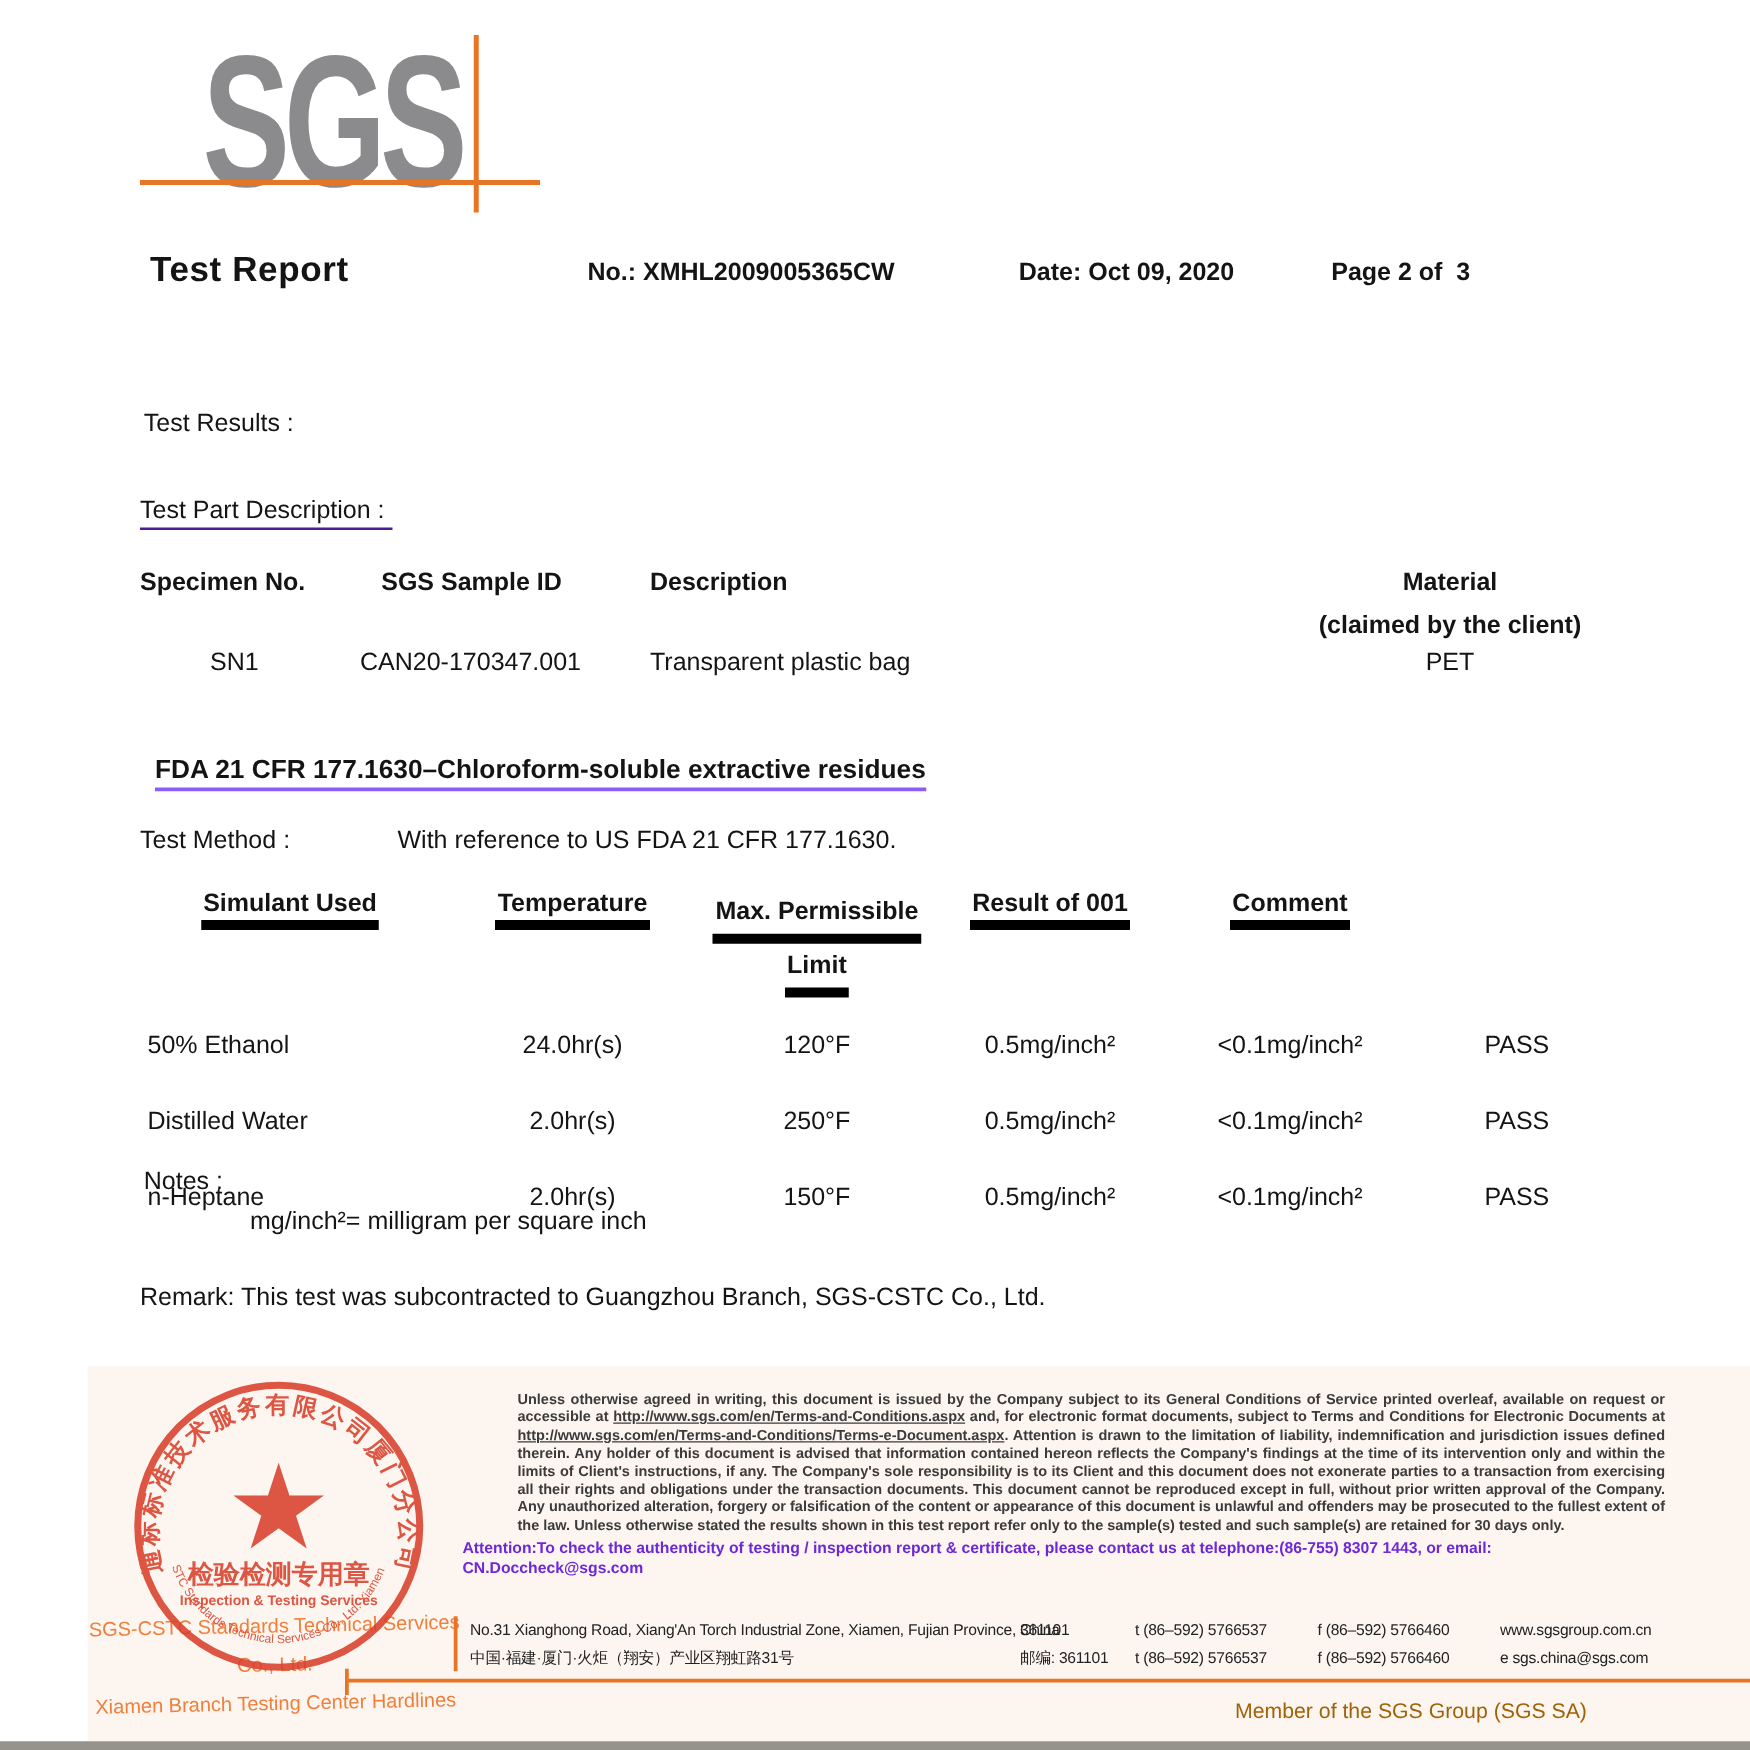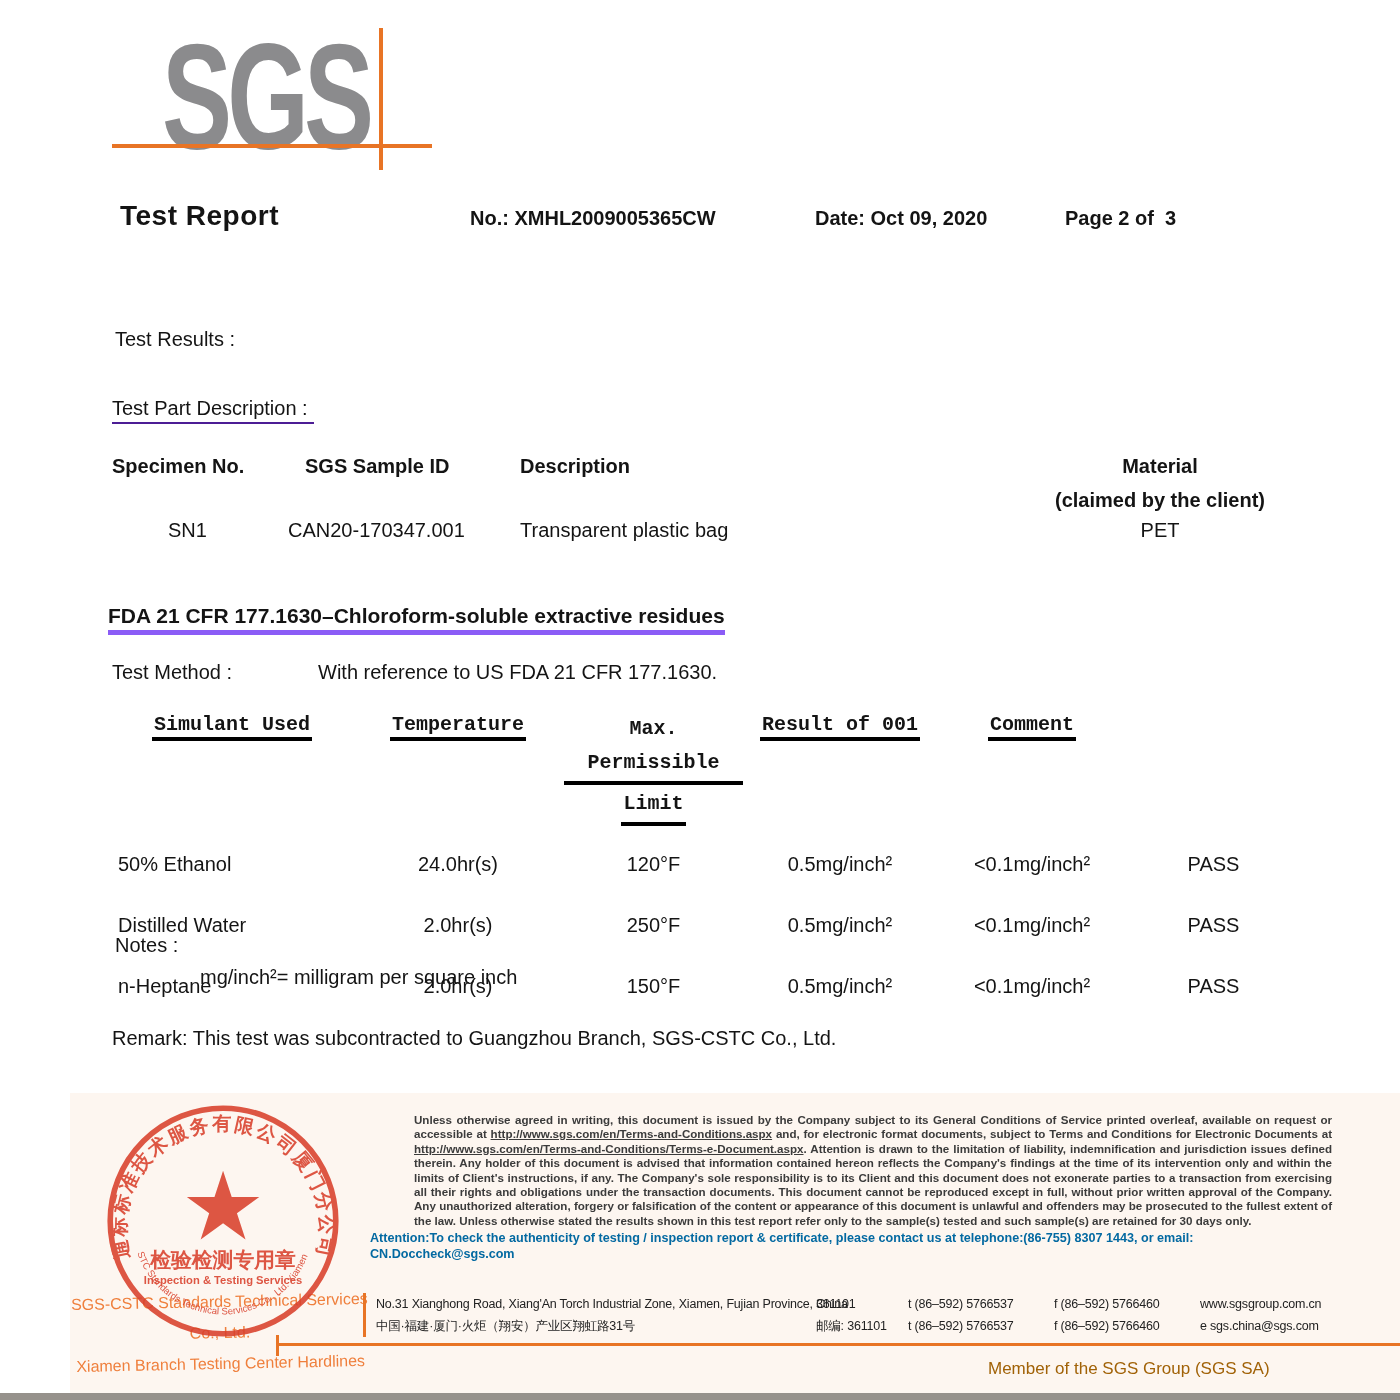--- a/index.html
+++ b/index.html
@@ -30,53 +30,53 @@
   .t20 { font-size:20px; }
   .test-results { left:115px; top:328px; }
   .test-part { left:112px; top:397px; border-bottom:2px solid #4c1d95; padding-bottom:2px; padding-right:6px; }
 
   
   .sp-h { top:455px; font-size:20px; font-weight:bold; }
   .sp-r { top:519px; font-size:20px; }
   .mat-block { left:1020px; width:280px; text-align:center; }
   .mat-block .sub { display:block; margin-top:11px; }
 
-  .fda-heading { left:108px; top:604px; font-size:21px; font-weight:bold;
-                 border-bottom:5px solid #8b5cf6; padding-bottom:2px; }
+  .fda-heading { left:124px; top:604px; font-size:21px; font-weight:bold;
+                 border-bottom:3px solid #8b5cf6; padding-bottom:2px; }
   .method-label { left:112px; top:661px; }
   .method-value { left:318px; top:661px; }
 
   
   .rtable { left:112px; top:712px; width:1188px; }
   .rt-row { display:grid; grid-template-columns:240px 212px 179px 194px 190px 173px; }
   .rt-row > div { text-align:center; font-size:20px; }
   .rt-row > div:first-child { text-align:left; padding-left:6px; }
   .rt-head > div { font-size:20px; font-weight:bold; text-align:center !important; padding-left:0 !important; }
-  .rt-head .ul { border-bottom:4px solid #000000; padding:0 2px 1px 2px; display:inline-block;font-family:Liberation Mono, monospace; }
+  .rt-head .ul { border-bottom:8px solid #000000; padding:0 2px 1px 2px; display:inline-block; }
   .rt-head .stack { display:block; line-height:34px; }
   .rt-data { margin-top:16px; height:45px; align-items:center; }
   .rt-data > div { line-height:45px; }
 
   .notes-label { left:115px; top:934px; }
   .notes-line  { left:200px; top:966px; }
   .remark      { left:112px; top:1027px; }
 
   
   .footer { left:0; top:1093px; width:1400px; height:307px; background:#fdf6f0; }
   .footer .white-l { position:absolute; left:0; top:0; width:70px; height:100%; background:#fff; }
 
   .stamp { position:absolute; left:103px; top:8px; width:240px; height:240px; opacity:0.88; }
 
   .company-lines { position:absolute; left:55px; top:193px; width:330px; text-align:center;
                    color:#ef7f3c; font-size:16px; line-height:31px; transform:rotate(-1.2deg); }
 
   .legal { position:absolute; left:370px; top:20px; width:962px; }
   .disclaimer { font-size:11.6px; line-height:14.4px; font-weight:bold; color:#3b3b3b; text-align:justify;margin-left:44px; }
   .disclaimer .link { text-decoration:underline; }
-  .attention { margin-top:3px; font-size:12.6px; line-height:15.5px; font-weight:bold; color:#0369a1; }
+  .attention { margin-top:3px; font-size:12.6px; line-height:15.5px; font-weight:bold; color:#6d28d9; }
 
   .addr { position:absolute; left:363px; top:200px; width:1005px;
           border-left:3px solid #e87425; padding-left:10px;
           font-size:12.5px; line-height:22px; color:#222; letter-spacing:-0.2px; }
   .addr-row { display:grid; grid-template-columns:440px 92px 146px 146px auto; white-space:nowrap; }
 
   .orange-rule { position:absolute; left:277px; top:250px; width:1123px; height:3px; background:#e87425; }
   .orange-tick { position:absolute; left:276px; top:242px; width:3px; height:21px; background:#e87425; }
 
   .member { position:absolute; left:988px; top:266px; font-size:17px; color:#a16207; }

